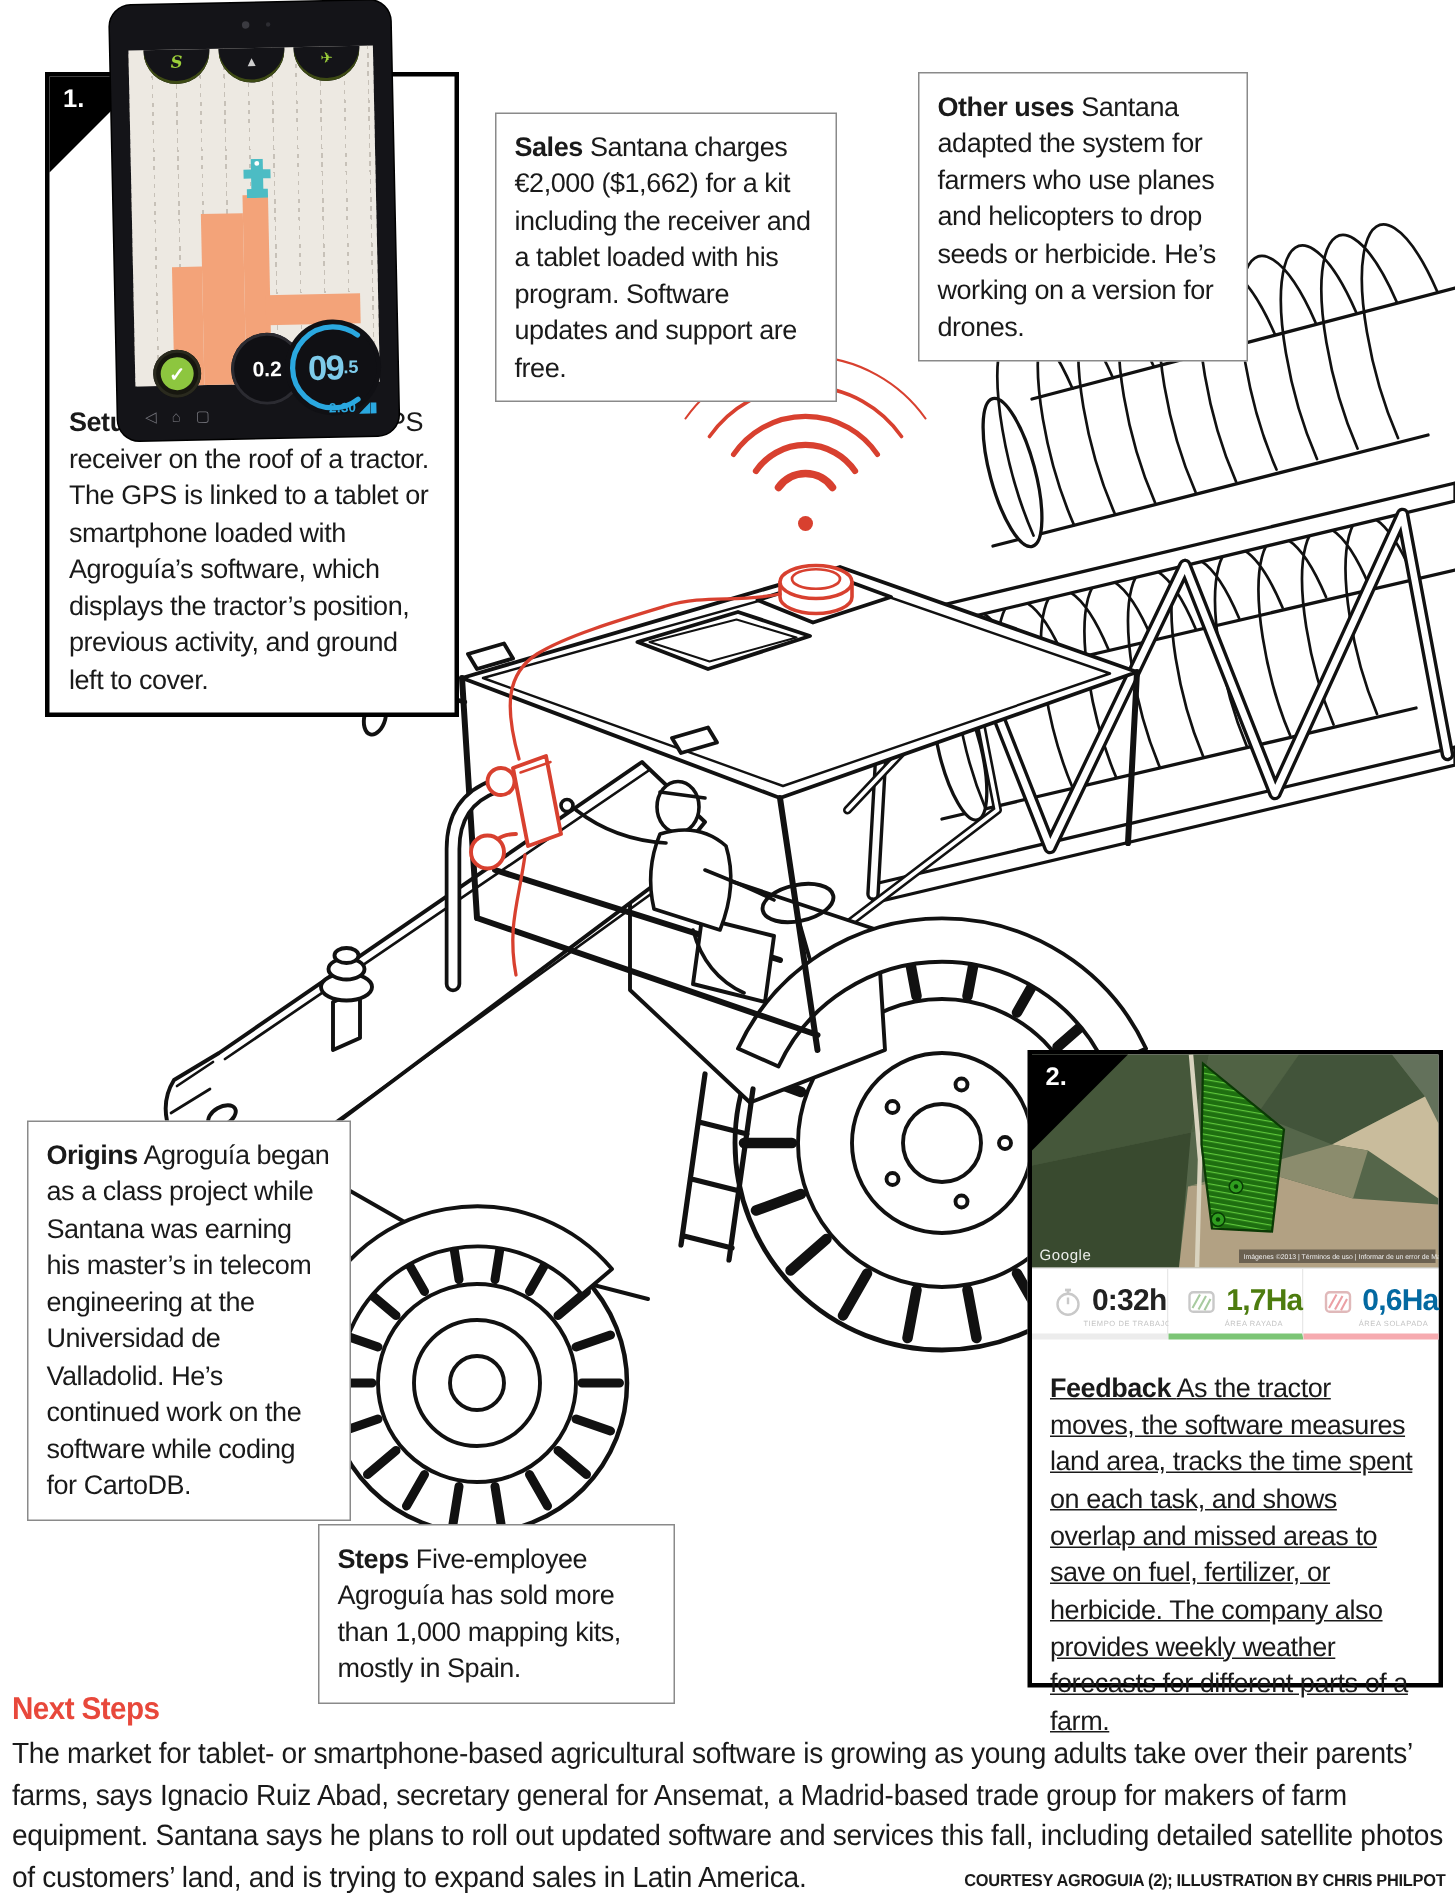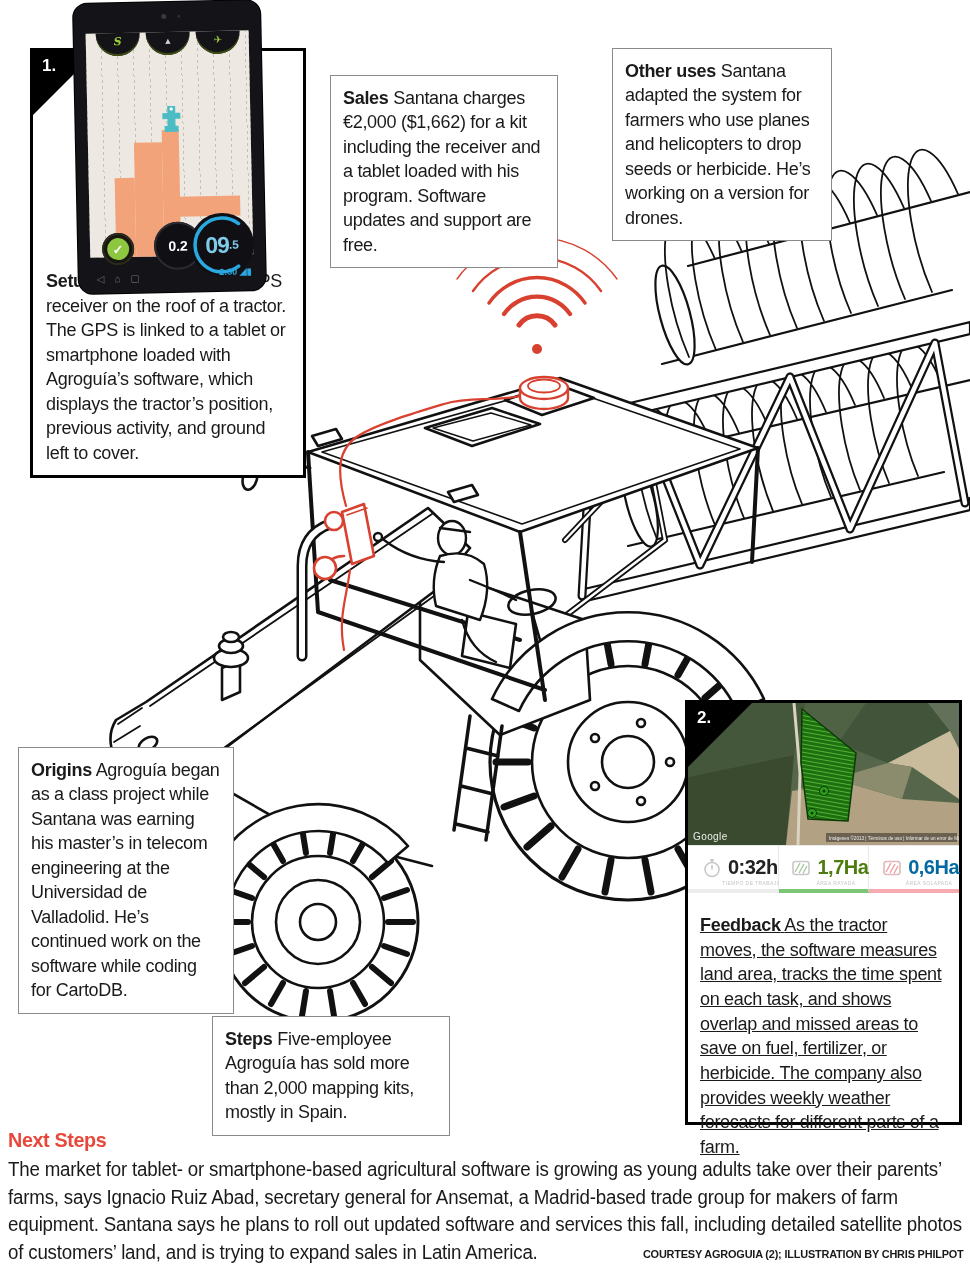--- a/index.html
+++ b/index.html
@@ -248,21 +248,21 @@
     <span>Santana adapted the system for farmers who use planes and helicopters to drop seeds or herbicide. He’s working on a version for drones.</span>
   </div>
 
   <div class="callout" style="left:18px;top:747px;width:190px;">
     <b>Origins</b>
     <span>Agroguía began as a class project while Santana was earning his master’s in telecom engineering at the Universidad de Valladolid. He’s continued work on the software while coding for CartoDB.</span>
   </div>
 
   <div class="callout" style="left:212px;top:1016px;width:212px;">
     <b>Steps</b>
-    <span>Five-employee Agroguía has sold more than 2,000 mapping kits, mostly in Spain.</span>
+    <span>Five-employee Agroguía has sold more than 1,000 mapping kits, mostly in Spain.</span>
   </div>
 
   <div class="bigbox" id="box2" style="left:685px;top:700px;width:271px;height:419px;">
 
     <svg id="map" viewBox="0 0 271 142" preserveAspectRatio="none">
       <defs>
         <pattern id="rows" width="4" height="4" patternUnits="userSpaceOnUse" patternTransform="rotate(100)">
           <rect width="4" height="4" fill="#1e6f10"></rect>
           <line x1="0" y1="0" x2="0" y2="4" stroke="#5ec63b" stroke-width="1.6"></line>
         </pattern>

